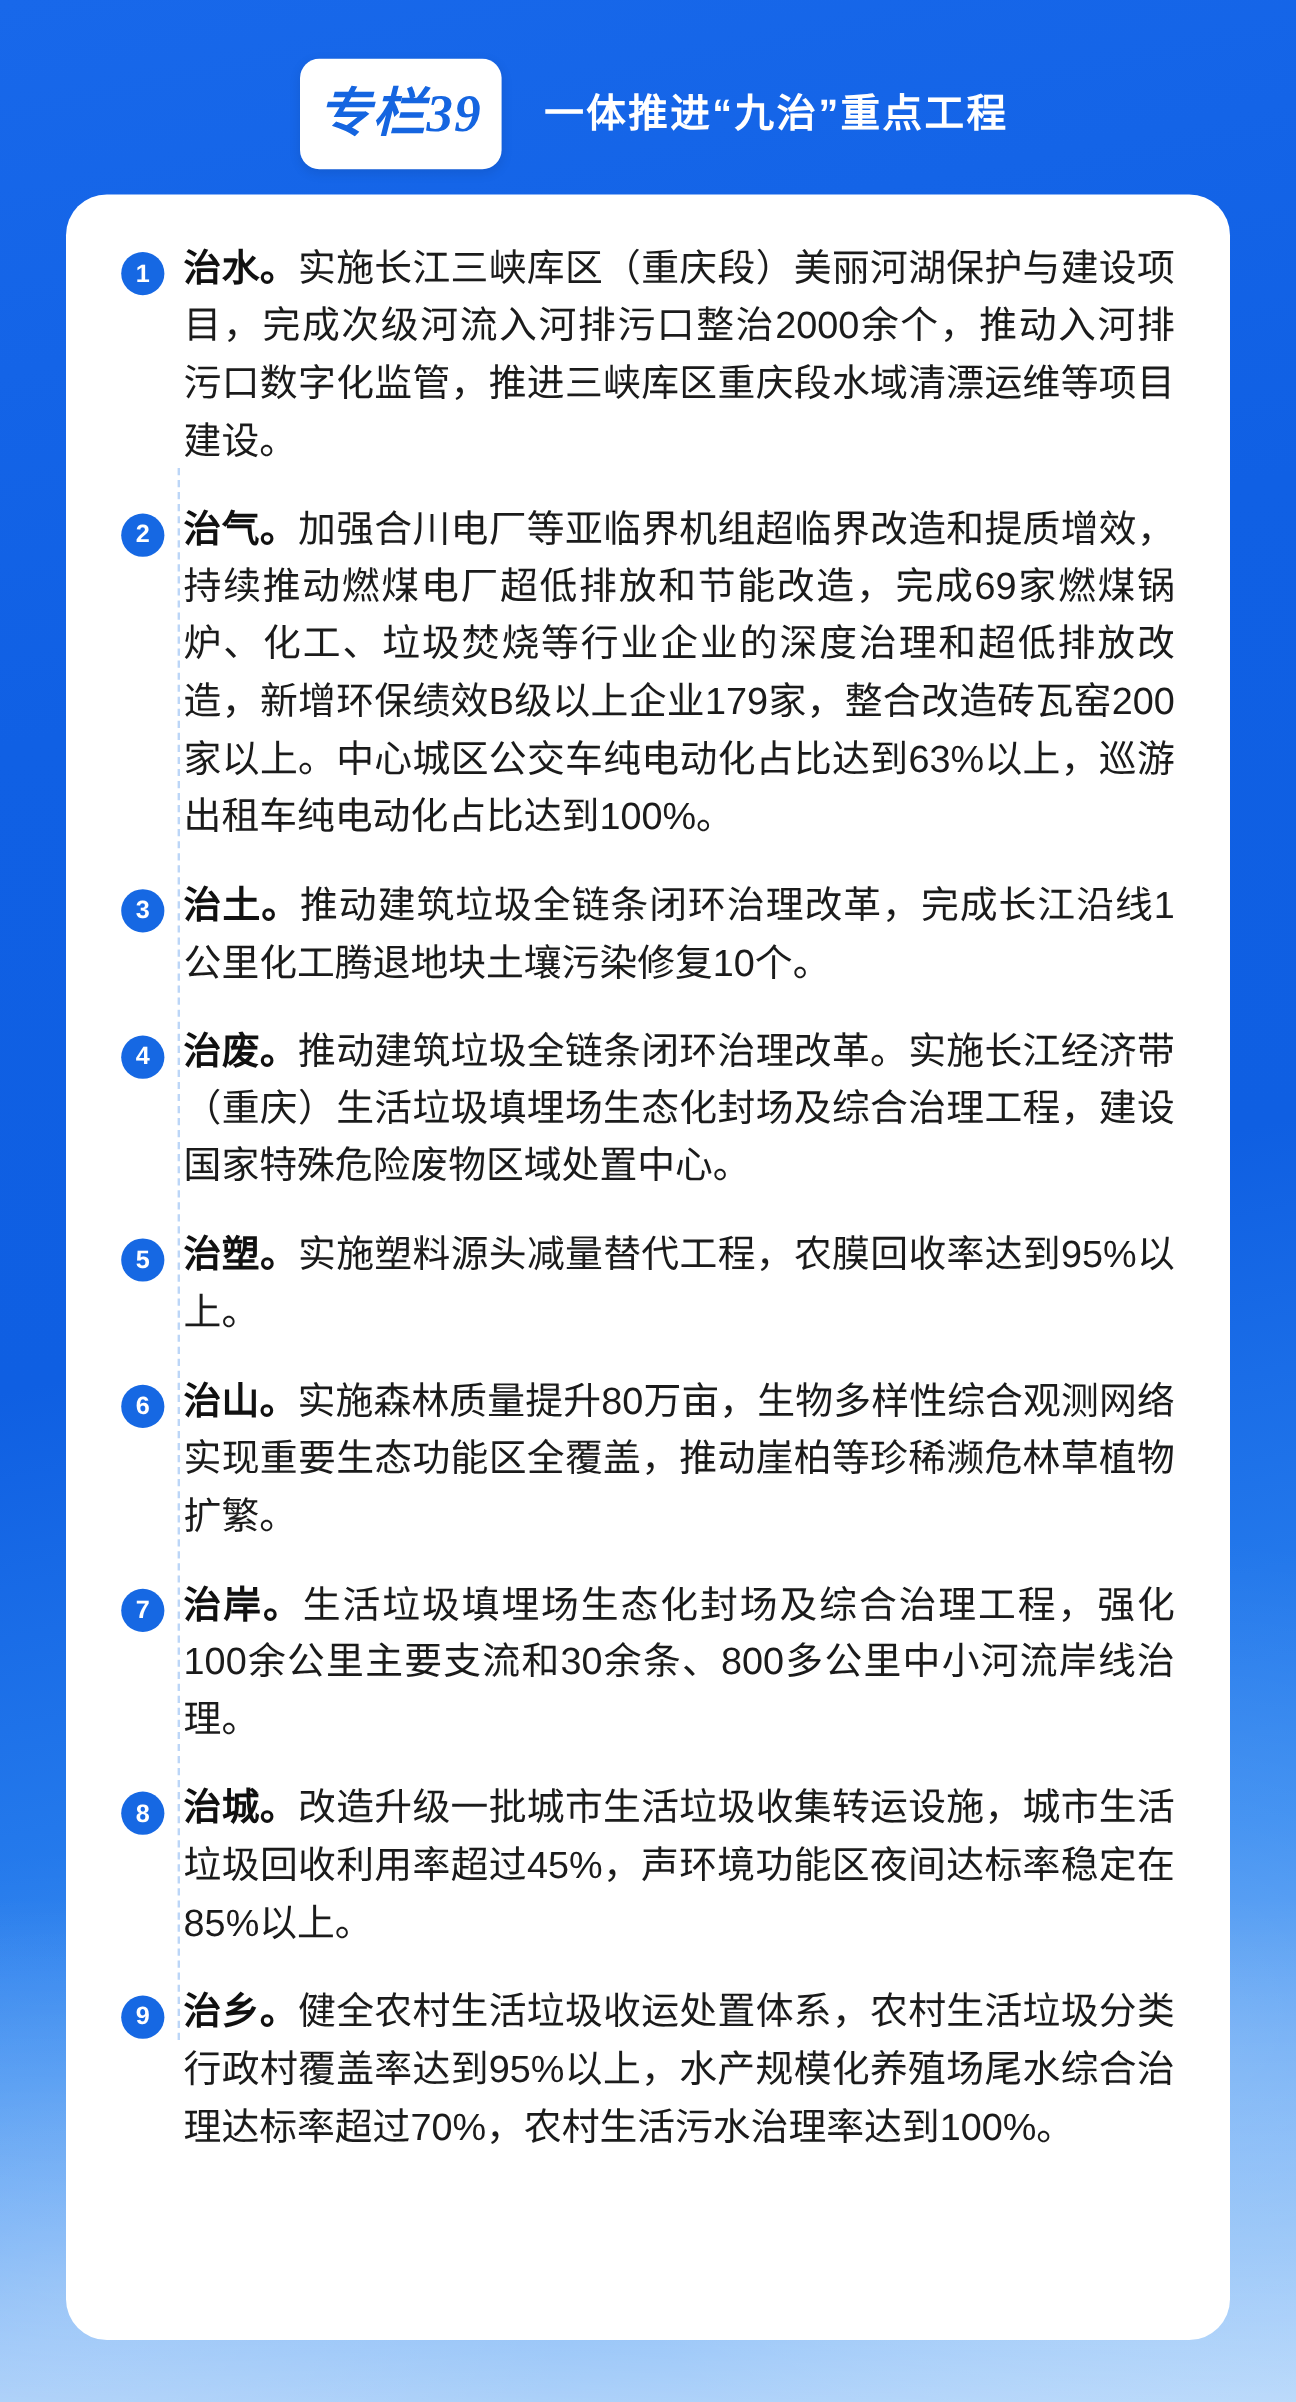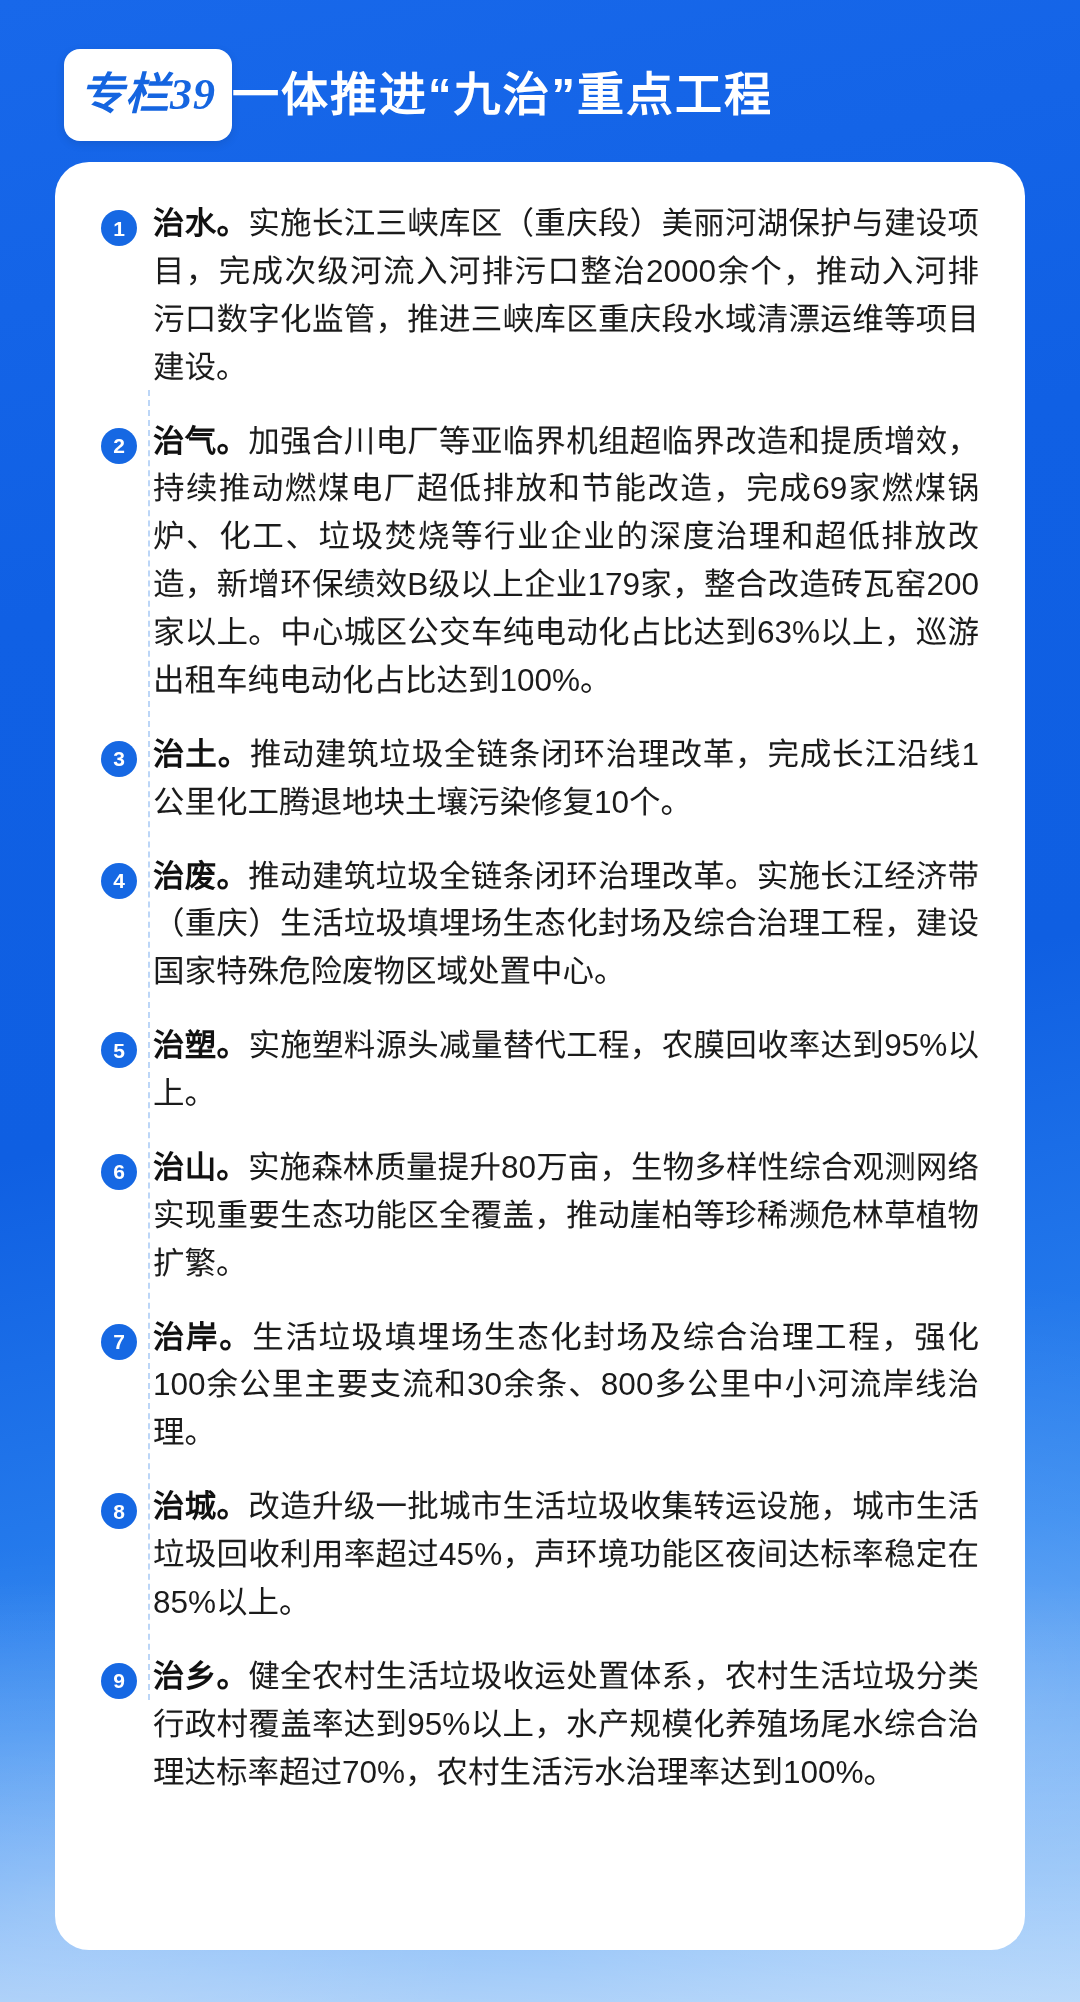--- a/index.html
+++ b/index.html
@@ -35,21 +35,23 @@
 
   
   .header {
     position: absolute;
     top: 46px;
     left: 64px;
     right: 54px;
     height: 98px;
     display: flex;
     align-items: center;
+    gap: 36px;
     z-index: 3;
+    justify-content: center;
   }
   .badge {
     width: 168px;
     height: 92px;
     background: #ffffff;
     border-radius: 16px;
     display: flex;
     align-items: center;
     justify-content: center;
     box-shadow: 0 3px 10px rgba(0,0,0,0.10);
@@ -59,21 +61,21 @@
     font-family: "Liberation Serif", "DejaVu Serif", serif;
     font-weight: bold;
     font-style: italic;
     font-size: 44px;
     color: #1565e0;
     letter-spacing: 1px;
     line-height: 1;
     white-space: nowrap;
   }
   .header-title {
-    font-size: 47px;
+    font-size: 33px;
     font-weight: bold;
     color: #ffffff;
     letter-spacing: 2px;
     white-space: nowrap;
     line-height: 1.1;
   }
 
   
   .card {
     position: absolute;

